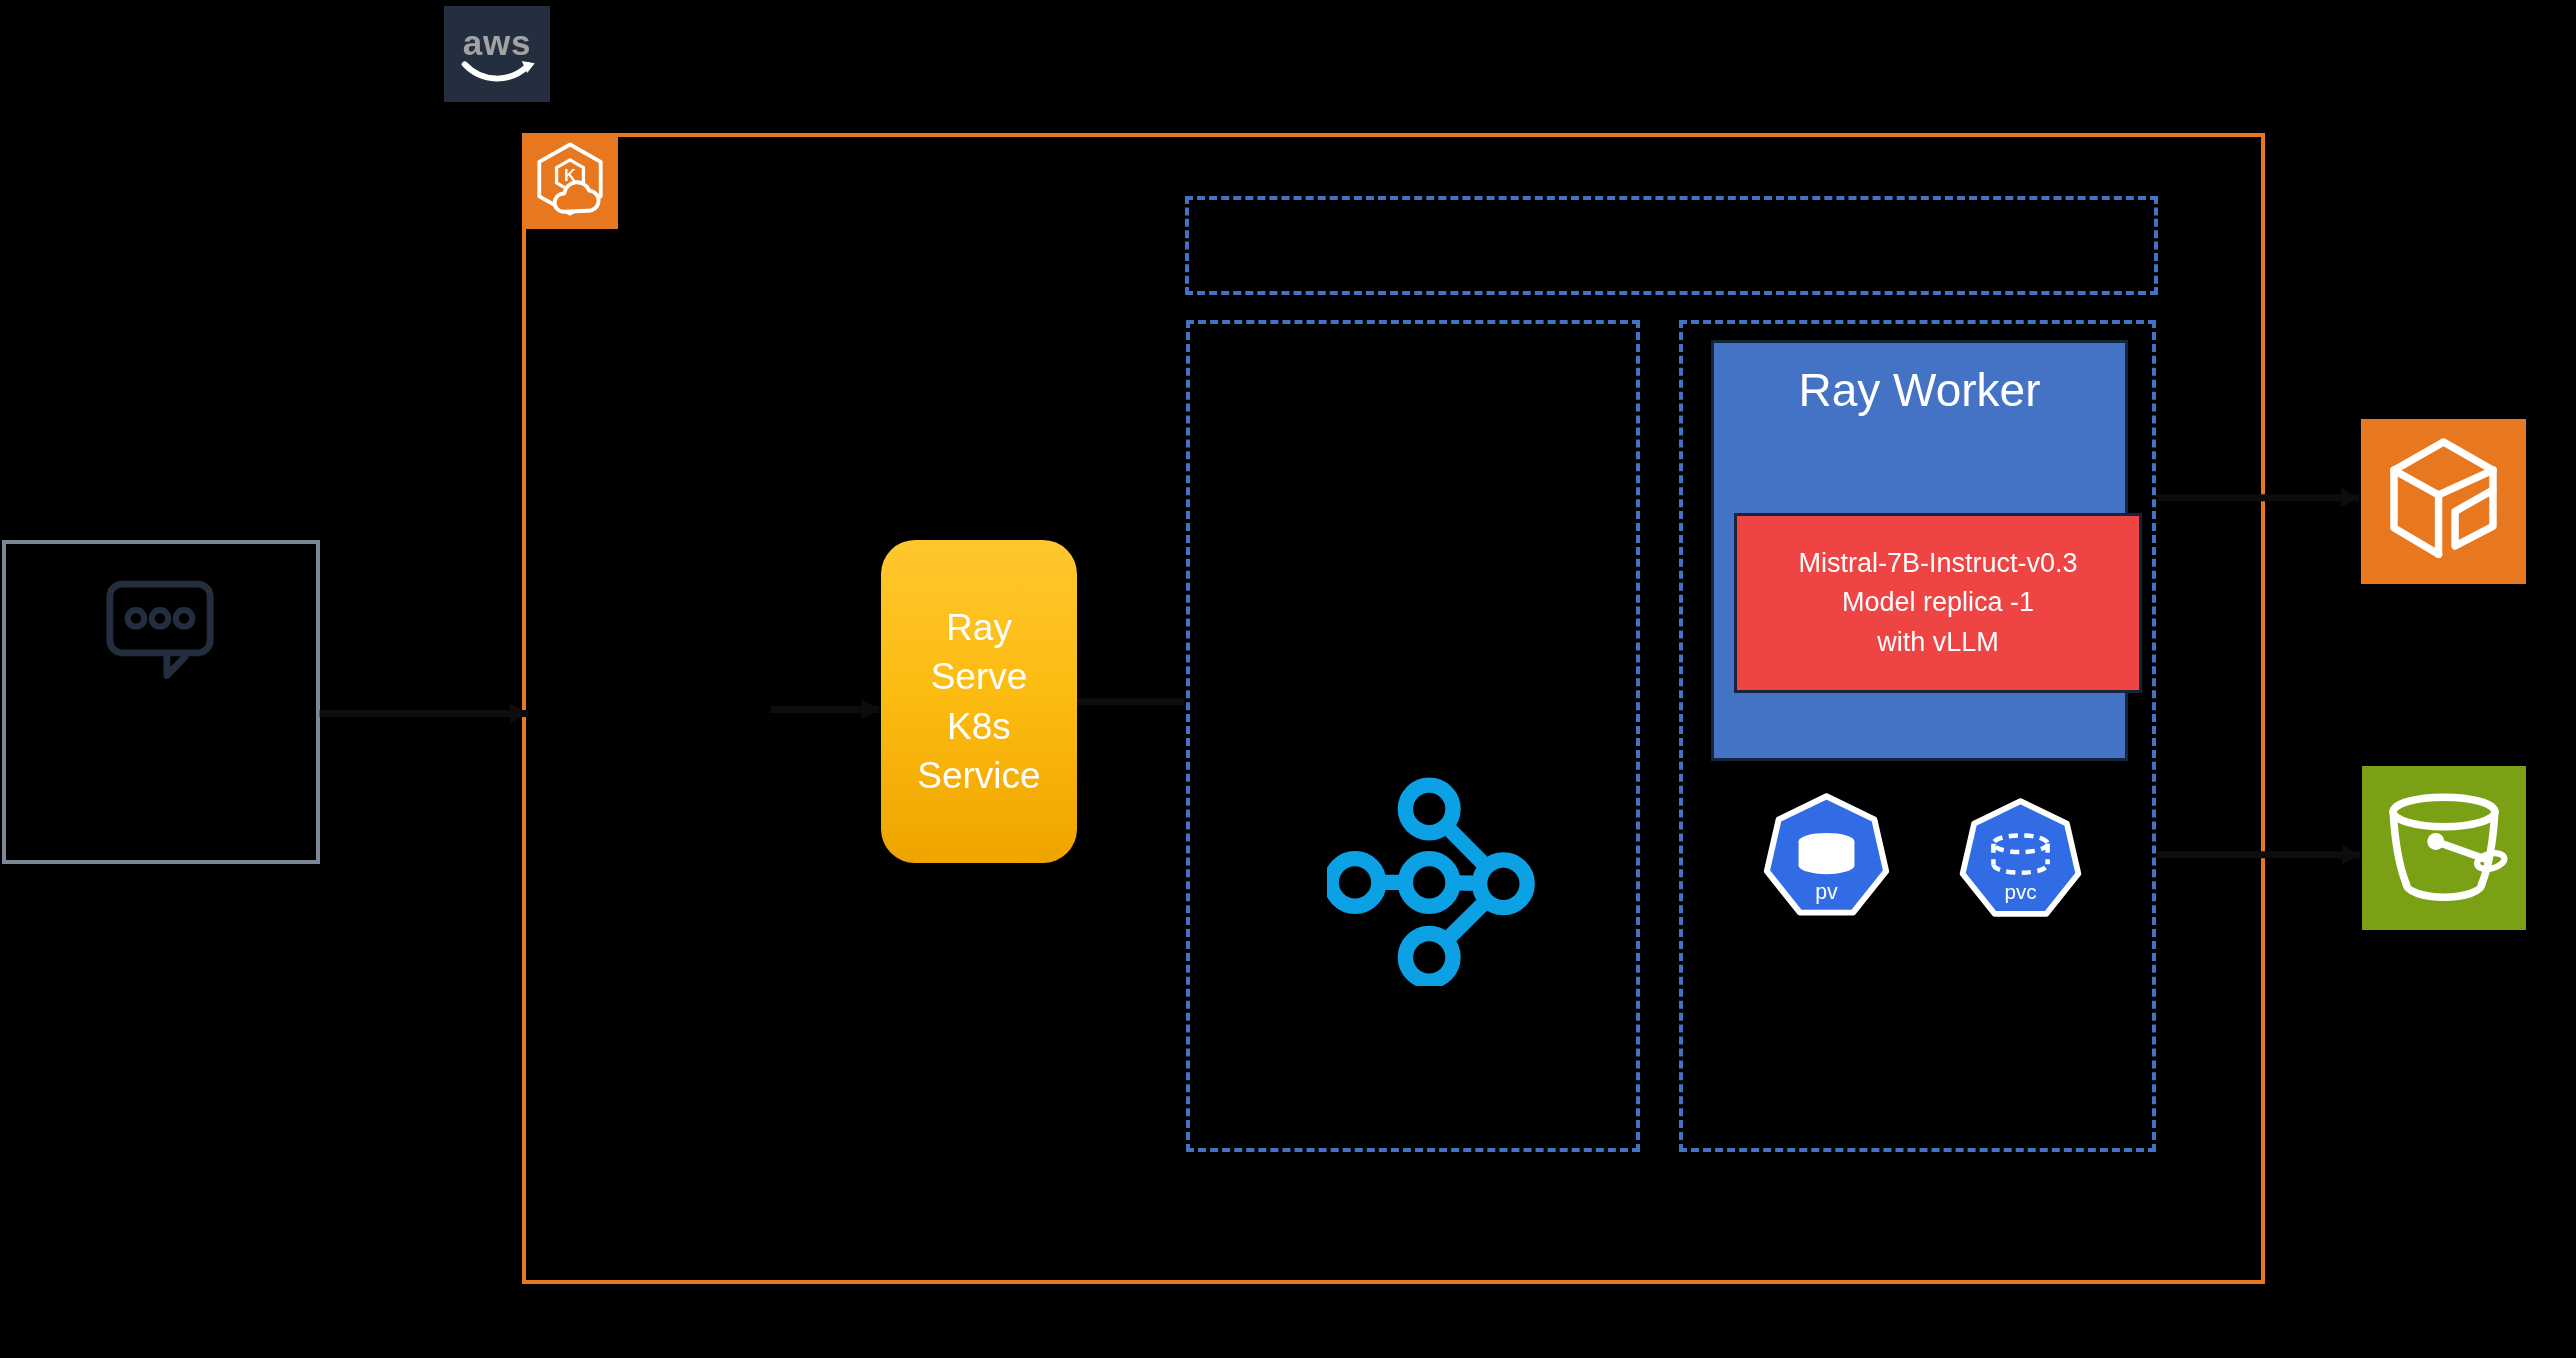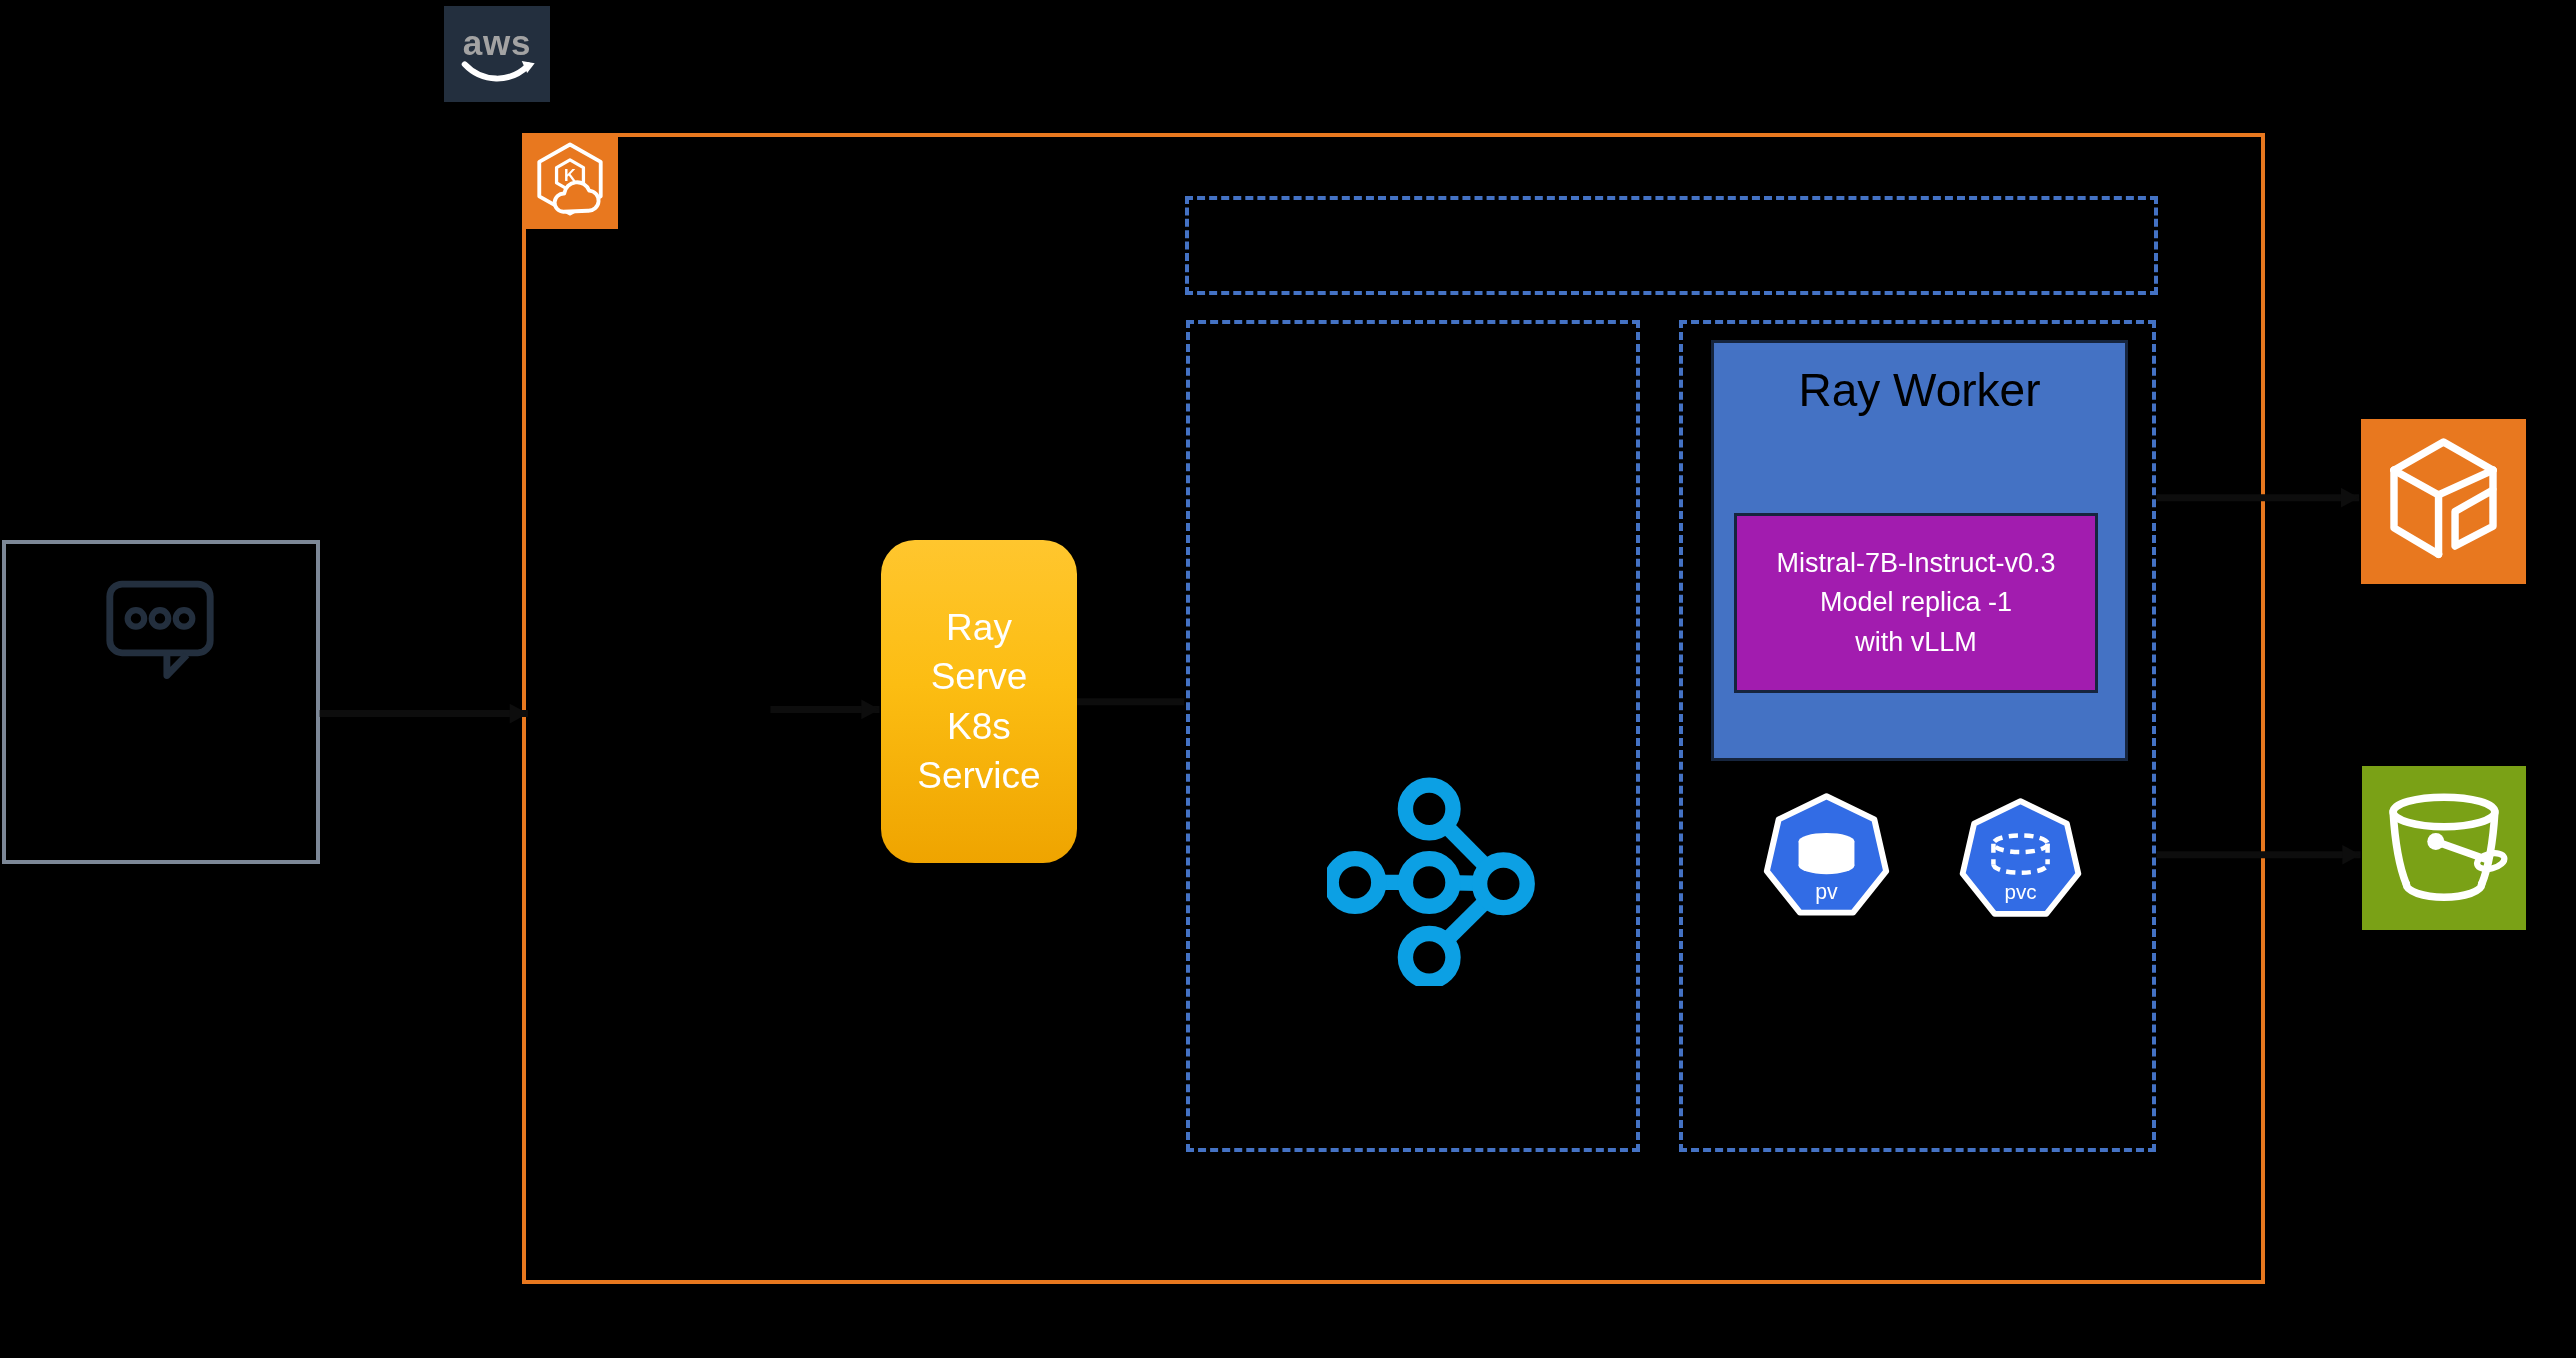--- a/index.html
+++ b/index.html
@@ -21,22 +21,22 @@
   .ns{border:4.2px dashed #4472C4;z-index:2;}
   .ns-top{left:1185px;top:196px;width:973px;height:99px;}
   .ns-left{left:1186px;top:320px;width:454px;height:832px;}
   .ns-right{left:1679px;top:320px;width:477px;height:832px;}
 
   
   .blue-box{background:#4472C4;border:3.5px solid #16253E;color:#fff;z-index:3;}
   .ray-head{left:1253px;top:340px;width:351px;height:278px;display:flex;align-items:center;justify-content:center;
             text-align:center;font-size:45px;line-height:1.7;}
   .ray-worker{left:1711px;top:340px;width:417px;height:421px;}
-  .ray-worker-title{position:absolute;top:19.6px;left:0;right:0;text-align:center;font-size:46px;color:#000000;}
-  .mistral{left:1734px;top:513px;width:364px;height:180px;background:#a21caf;border:3.5px solid #16253E;
+  .ray-worker-title{position:absolute;top:19.6px;left:0;right:0;text-align:center;font-size:46px;color:#ffffff;}
+  .mistral{left:1734px;top:513px;width:408px;height:180px;background:#ef4444;border:3.5px solid #16253E;
            display:flex;align-items:center;justify-content:center;text-align:center;
            color:#fff;font-size:27px;line-height:1.45;z-index:4;}
 
   
   .gold{background:linear-gradient(180deg,#FFC62E 0%,#FCBD12 45%,#EFA400 100%);
         border-radius:34px;color:#fff;display:flex;align-items:center;justify-content:center;
         text-align:center;z-index:3;}
   .ingress{left:572px;top:540px;width:199px;height:329px;font-size:37px;}
   .ray-serve{left:881px;top:540px;width:196px;height:323px;font-size:37px;line-height:1.33;}
 

